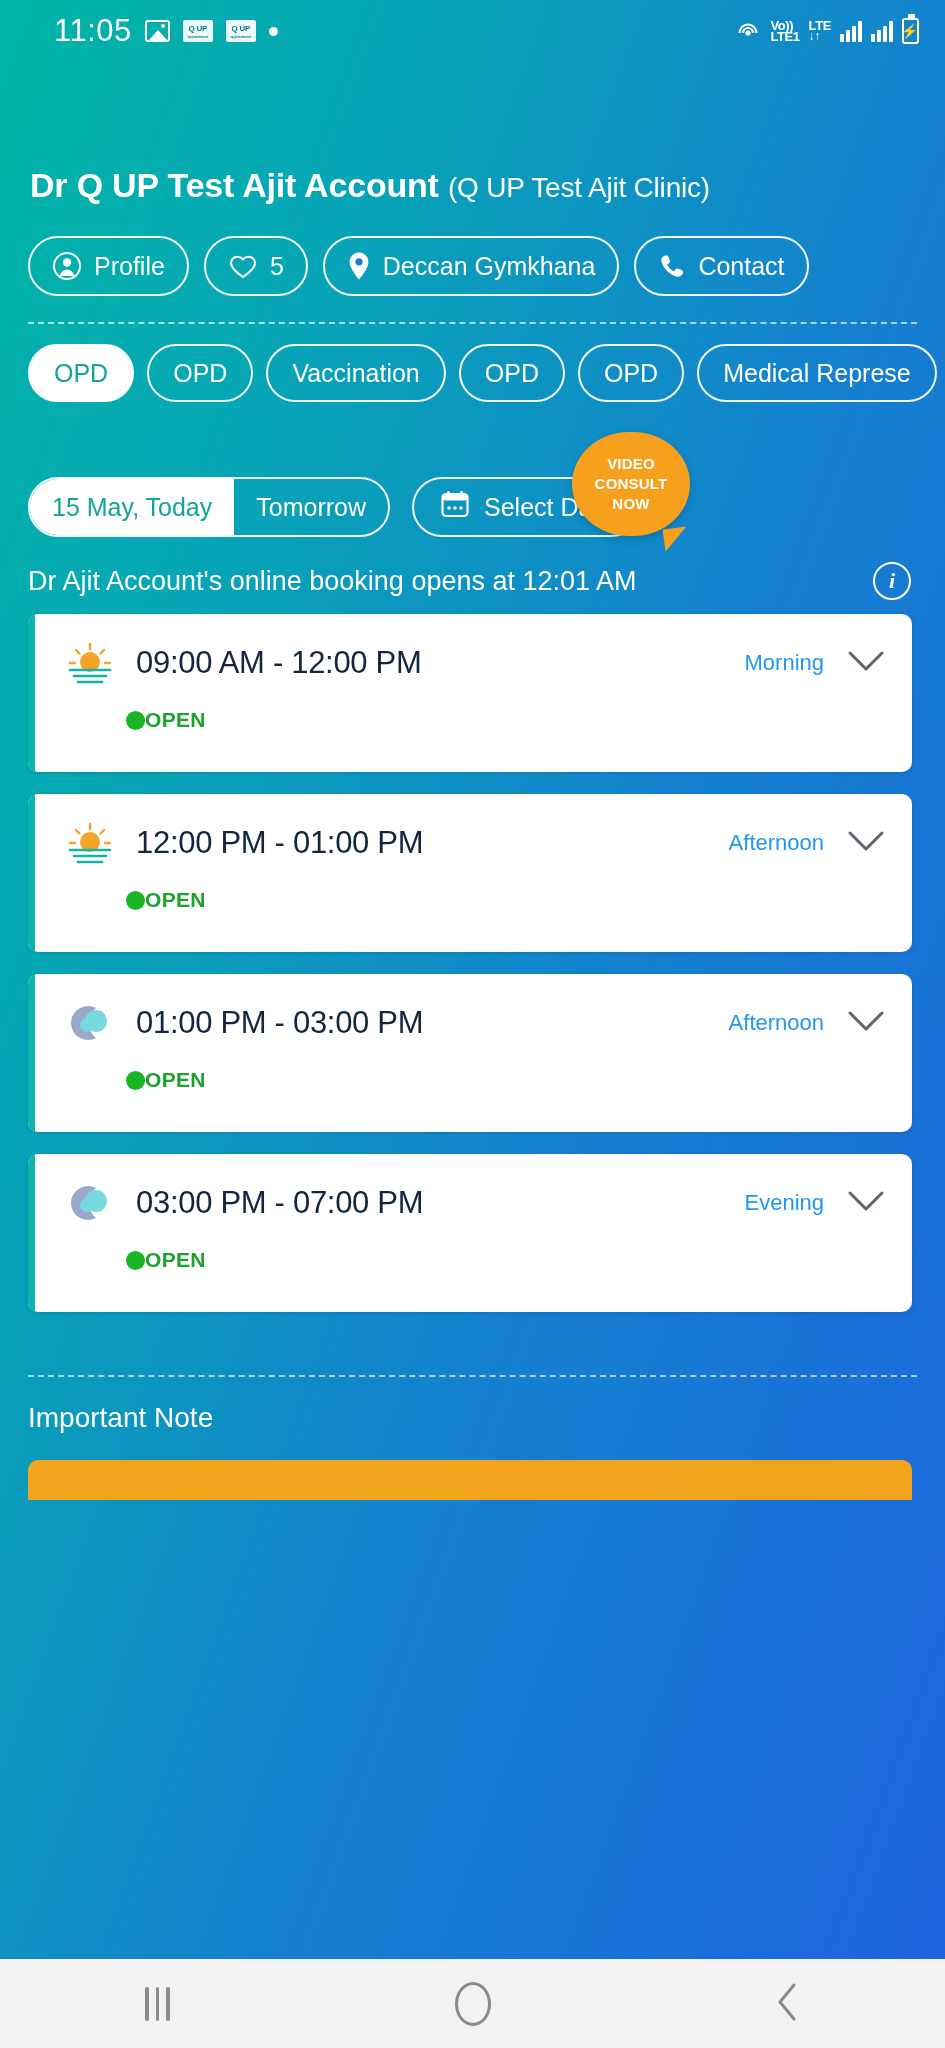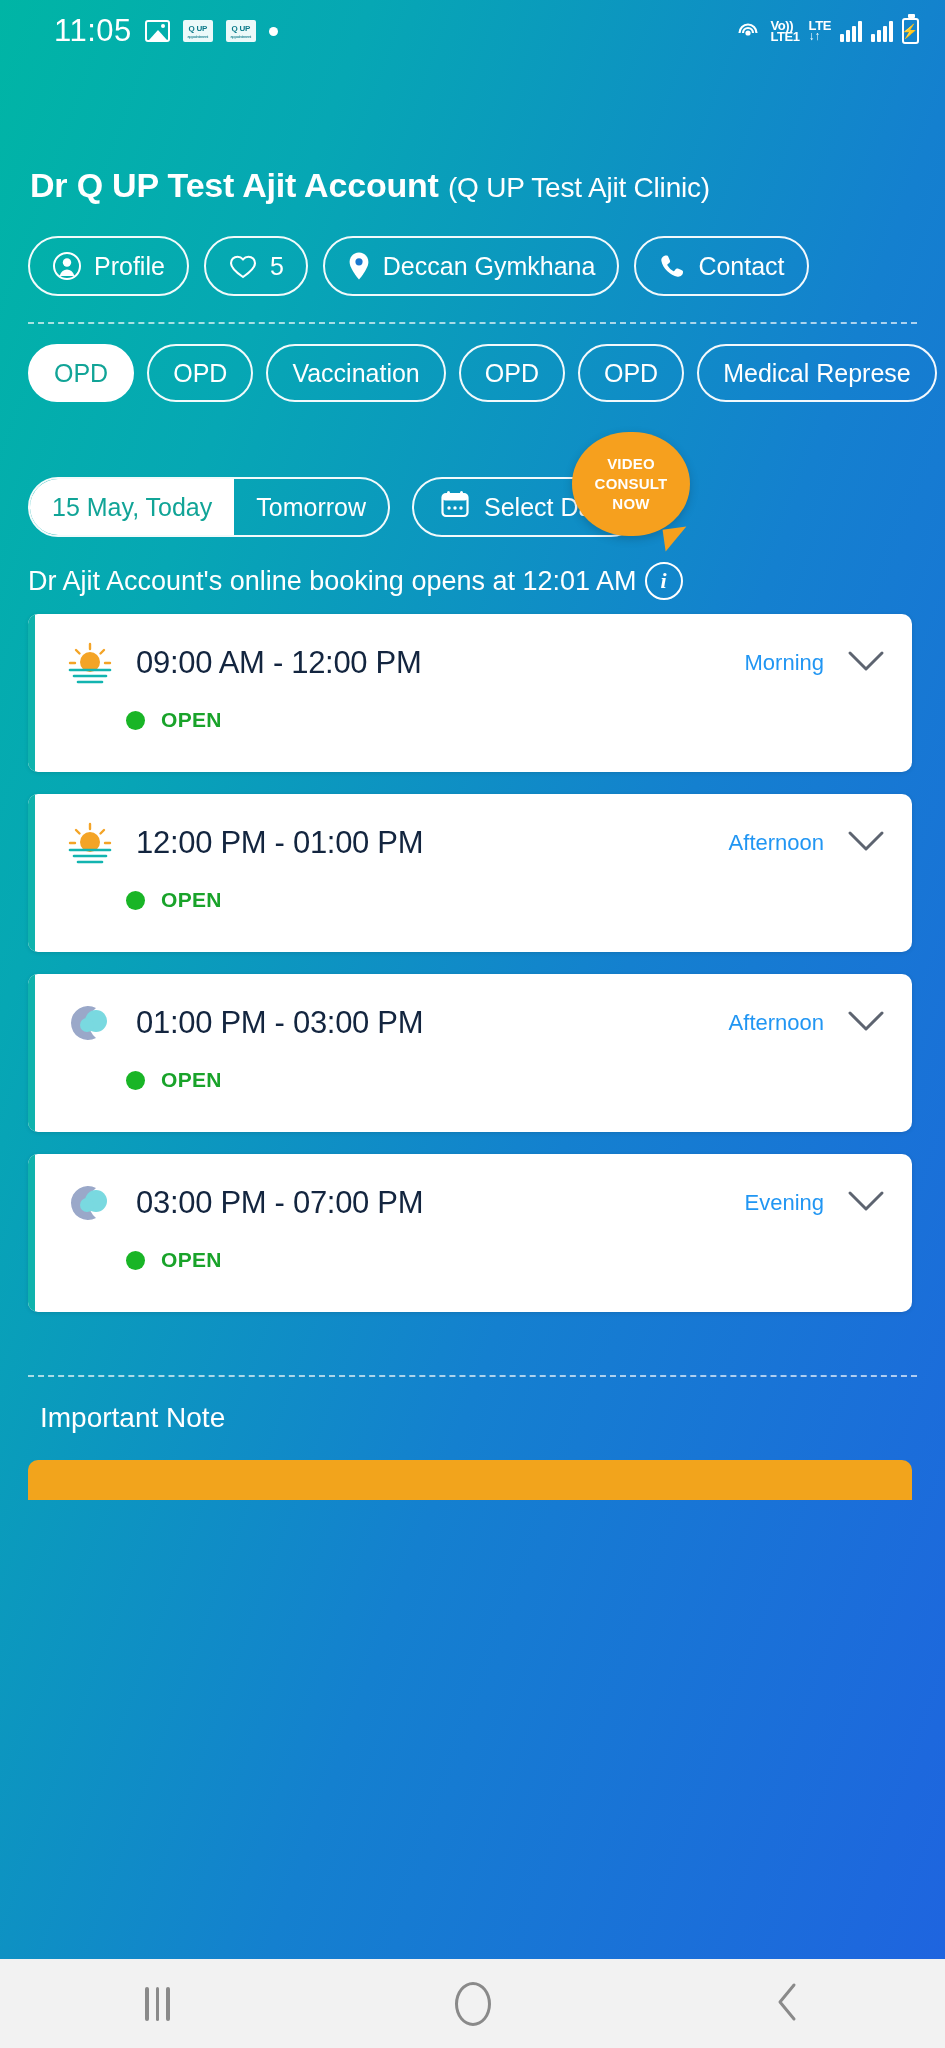--- a/index.html
+++ b/index.html
@@ -138,21 +138,21 @@
   .videobubble:after{
     content:""; position:absolute; right:2px; bottom:-14px;
     border-left:24px solid #f6a01e; border-bottom:22px solid transparent;
     transform:rotate(-8deg);
   }
   .videobubble span{ position:relative; z-index:2; }
 
   
   .bookline {
     position:absolute; top:562px; left:28px; right:34px;
-    display:flex; align-items:center; gap:8px;
+    display:flex; align-items:center; justify-content:space-between;gap:8px;
   }
   .bookline .txt{ color:#fff; font-size:27px; font-weight:400; }
   .infoicon{ width:38px;height:38px;border:2.5px solid #fff;border-radius:50%;
     display:flex;align-items:center;justify-content:center;color:#fff;font-size:22px;
     font-family:"Liberation Serif",serif; font-style:italic; font-weight:700; cursor:pointer; }
 
   
   .cards { position:absolute; top:614px; left:28px; right:33px; }
   .card {
     position:relative; background:#fff; border-radius:10px; margin-bottom:22px;
@@ -160,27 +160,27 @@
   }
   .card:before{
     content:""; position:absolute;left:0;top:0;bottom:0;width:7px;background:#0fb3ad;
   }
   .card-top { display:flex; align-items:center; padding:26px 26px 0 34px; }
   .slot-ico { width:56px; flex:none; display:flex; align-items:center; justify-content:center; }
   .slot-time { font-size:31px; color:#13253f; font-weight:400; letter-spacing:-.3px; margin-left:18px; }
   .slot-right { margin-left:auto; display:flex; align-items:center; gap:22px; }
   .slot-label { font-size:22px; color:#2196f3; }
   .chev { display:block; }
-  .card-bot { display:flex; align-items:center; gap:16px; padding:22px 0 0 98px; }
+  .card-bot { display:flex; align-items:center; padding:22px 0 0 98px; }
   .dot-open { width:19px;height:19px;border-radius:50%;background:#19b526; flex:none; }
   .open-txt { color:#19a32a; font-size:21px; font-weight:700; letter-spacing:.3px; }
 
   
   .impnote {
-    position:absolute; top:1402px; left:40px;
+    position:absolute; top:1402px; left:28px;
     color:#fff; font-size:28px; font-weight:400;
   }
   .orangebar {
     position:absolute; top:1460px; left:28px; right:33px; height:40px;
     background:#f2a41c; border-radius:10px 10px 0 0;
   }
 
   
   .navbar {
     position:absolute; left:0; right:0; bottom:0; height:89px; background:#f2f2f2;

